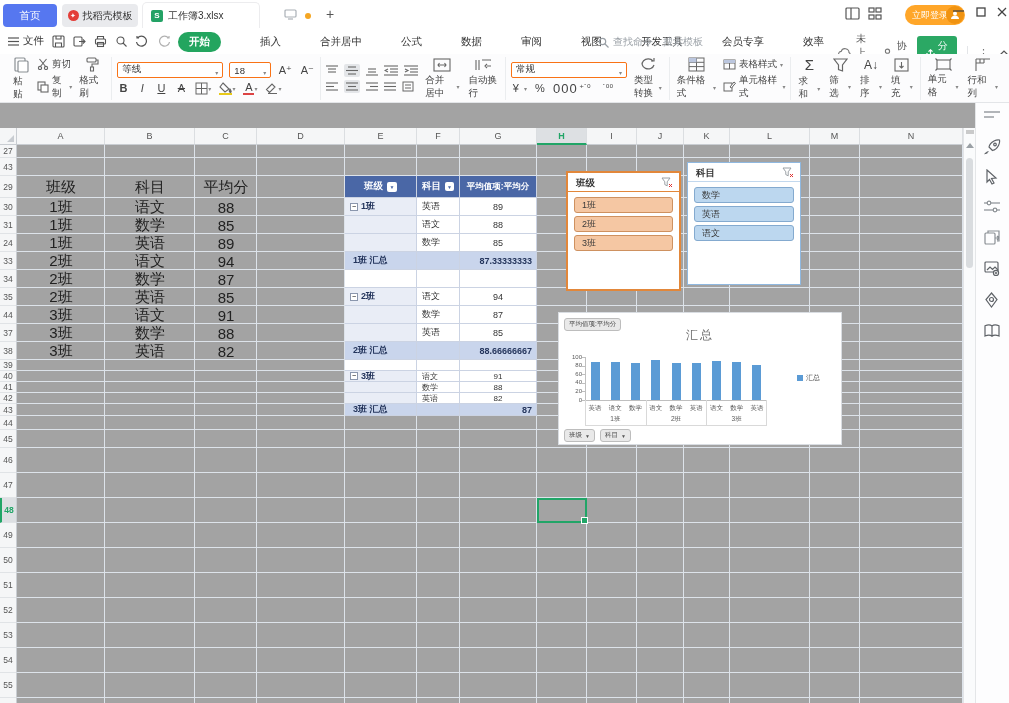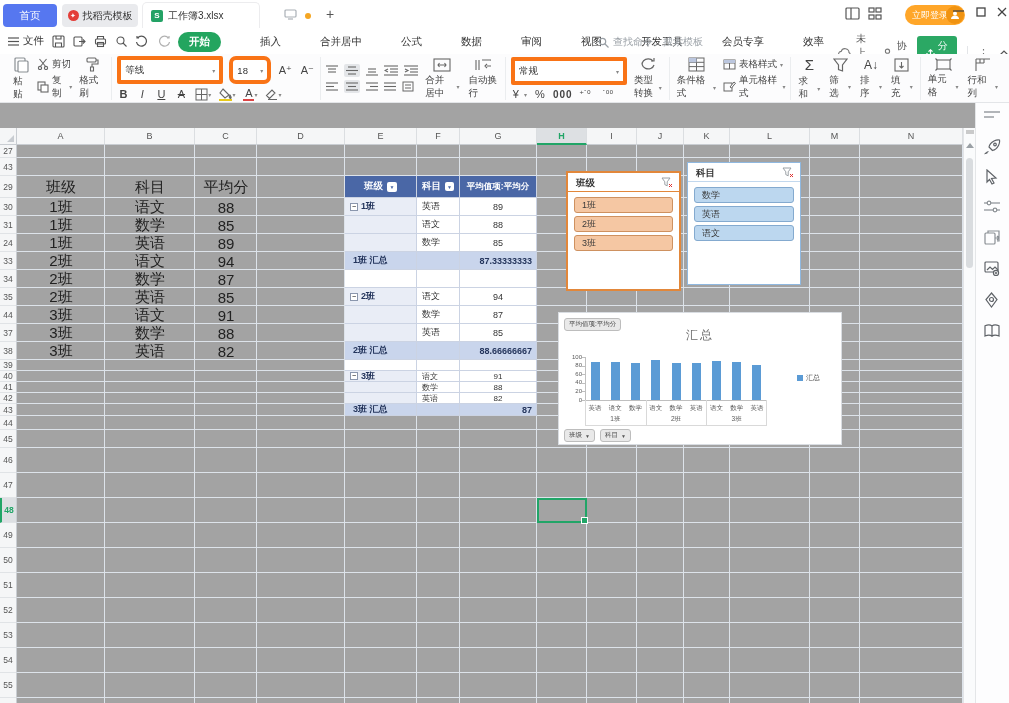--- a/index.html
+++ b/index.html
@@ -29,21 +29,21 @@
   .mtab.active{background:#23A55F;color:#fff;border-radius:10px;padding:3px 11px;font-weight:bold;}
   #menu-search{position:absolute;left:598px;top:5px;display:flex;align-items:center;gap:4px;color:#9AA0A6;font-size:10px;}
   #menu-right{position:absolute;left:838px;top:2px;display:flex;align-items:center;gap:10px;}
   .share-btn{background:#2BA864;color:#fff;border-radius:3px;padding:3px 9px;display:flex;gap:3px;align-items:center;}
   
   #ribbon{position:absolute;left:0;top:54px;width:1009px;height:49px;background:#FCFCFD;border-bottom:1px solid #E3E5E8;display:flex;align-items:stretch;padding:3px 4px 2px 6px;box-sizing:border-box;}
   .rgroup{display:flex;align-items:center;gap:5px;padding:0 5px;border-right:1px solid #EBEDEF;}
   .rcol{display:flex;flex-direction:column;justify-content:center;gap:3px;}
   .rbig{display:flex;flex-direction:column;align-items:center;justify-content:center;gap:2px;font-size:9.5px;color:#444;padding:0 2px;}
   .rsmall{display:flex;align-items:center;gap:3px;font-size:9.5px;color:#444;}
-  .combo{border:4px solid #f97316;background:#fff;border-radius:2px;font-size:9.5px;color:#333;display:flex;align-items:center;justify-content:space-between;padding:1px 4px;height:28px;box-sizing:border-box;}
+  .combo{border:1px solid #f97316;background:#fff;border-radius:2px;font-size:9.5px;color:#333;display:flex;align-items:flex-end;justify-content:space-between;padding:1px 4px;height:16px;box-sizing:border-box;}
   .carat{font-size:6px;color:#888;}
   .glyph{font-size:11px;color:#444;width:16px;text-align:center;}
   .iconrow{display:flex;align-items:center;gap:6px;}
   .u-red{border-bottom:2px solid #D44;}
   .u-yel{border-bottom:2px solid #E8C918;}
   
   #fbar{position:absolute;left:0;top:103px;width:1009px;height:25px;background:#fff;border-bottom:1px solid #DADDE0;display:flex;align-items:center;}
   #namebox{width:88px;height:100%;display:flex;align-items:center;justify-content:center;gap:14px;font-size:10.5px;color:#333;border-right:1px solid #E2E4E7;}
   #fx-area{display:flex;align-items:center;gap:10px;padding-left:12px;color:#777;}
   
@@ -295,21 +295,21 @@
       </div>
     </div>
 
     <div class="rgroup">
       <div class="rcol">
         <div class="iconrow">
           <div class="combo" style="width:106px;">
               <span>等线</span>
               <span class="carat">▾</span>
             </div>
-          <div class="combo" style="width:42px;border-radius:7px;">
+          <div class="combo" style="width:42px;">
               <span>18</span>
               <span class="carat">▾</span>
             </div>
           <span class="glyph">A⁺</span>
           <span class="glyph">A⁻</span>
         </div>
         <div class="iconrow" style="gap:8px;">
           <span class="glyph" style="font-weight:bold;width:12px;">B</span>
           <span class="glyph" style="font-style:italic;width:10px;">I</span>
           <span class="glyph" style="text-decoration:underline;width:12px;">U</span>
@@ -453,21 +453,21 @@
         <div class="combo" style="width:116px;">
             <span>常规</span>
             <span class="carat">▾</span>
           </div>
         <div class="iconrow" style="gap:7px;">
           <span class="rsmall">
               <span class="glyph" style="width:10px;">¥</span>
               <span class="carat">▾</span>
             </span>
           <span class="glyph" style="width:12px;">%</span>
-          <span class="glyph" style="width:17px;font-size:10px;letter-spacing:1px;font-weight:bold;">000</span>
+          <span class="glyph" style="width:17px;font-size:13px;letter-spacing:1px;">000</span>
           <span class="glyph" style="width:16px;font-size:9px;">⁺˙⁰</span>
           <span class="glyph" style="width:16px;font-size:9px;">˙⁰⁰</span>
         </div>
       </div>
       <div class="rbig">
         <span class="ico">
             <svg width="16" height="15" viewBox="0 0 16 15" fill="none" stroke="#666" stroke-width="1.2">
               <path d="M13 4a6 5 0 1 0 1 4"></path>
               <path d="M14 1v3h-3"></path>
             </svg>

